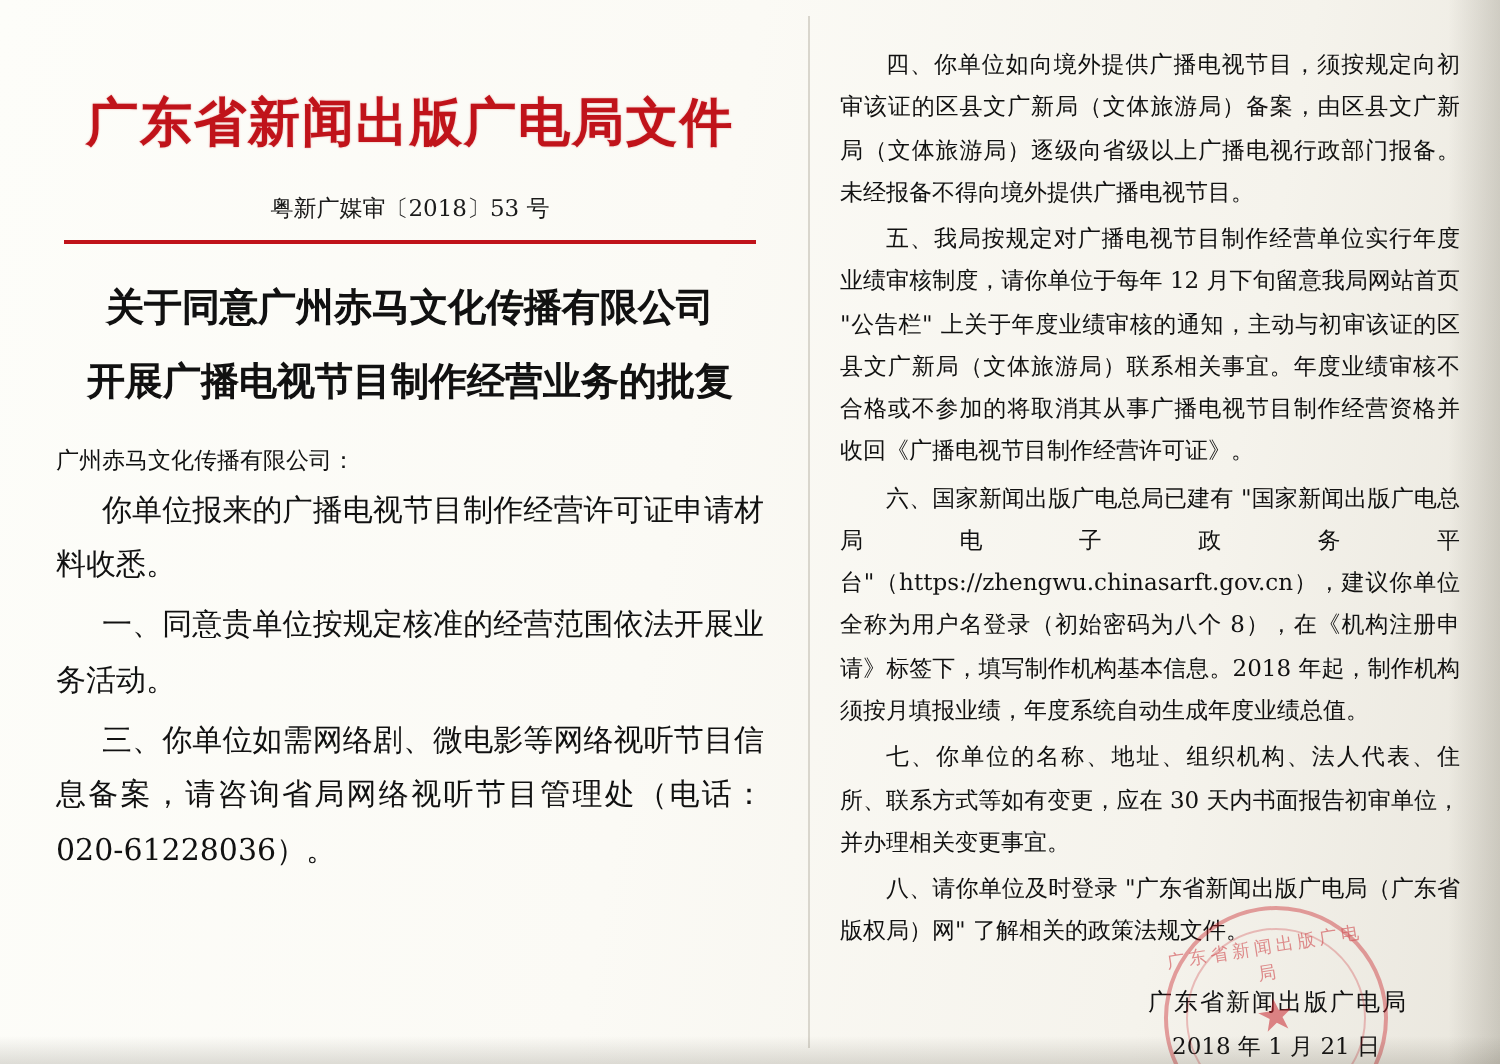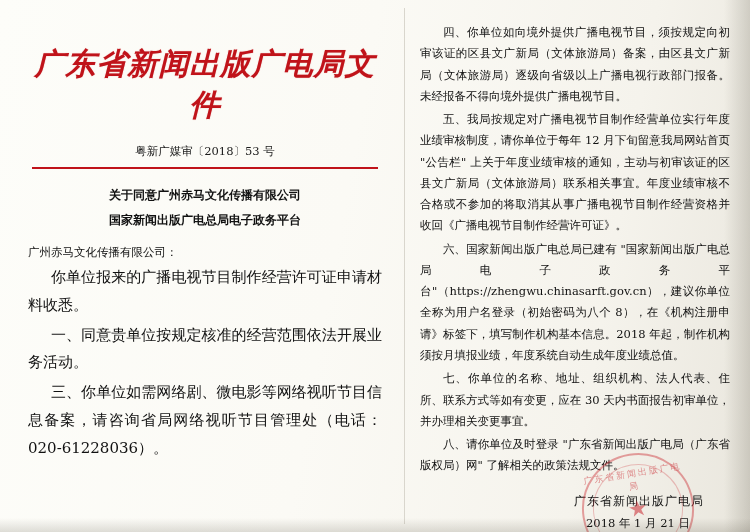--- a/index.html
+++ b/index.html
@@ -50,45 +50,44 @@
     height: 516px;
     background: #d9d6cd;
   }
 
   
   .masthead {
     text-align: center;
     color: #c0131a;
     font-family: "DejaVu Serif", "Liberation Serif", serif;
     font-weight: bold;
-    font-size: 30px;
+    font-size: 26px;
     letter-spacing: 1px;
     margin-top: 26px;
     margin-bottom: 10px;
     text-shadow: 0 0 1px rgba(192,19,26,0.4);
-    font-style: italic;
   }
   .doc-number {
     text-align: center;
     font-family: "DejaVu Serif", "Liberation Serif", serif;
     font-size: 11.5px;
     color: #1b1b1b;
     margin-top: 18px;
     margin-bottom: 6px;
   }
   .red-rule {
     height: 2px;
     background: #c0131a;
     margin: 8px 4px 16px 4px;
   }
   .title {
     text-align: center;
     font-family: Liberation Serif, serif;
     font-weight: bold;
-    font-size: 12px;
+    font-size: 19px;
     line-height: 1.75;
     color: #111;
     margin-bottom: 14px;
   }
   .recipient {
     font-family: "DejaVu Serif", "Liberation Serif", serif;
     font-size: 11.5px;
     color: #111;
     margin: 6px 0 4px 0;
   }
@@ -195,21 +194,21 @@
 <body>
 
 <div class="page">
   <div class="paper-shade"></div>
 
   <div class="col col-left">
     <div class="masthead">广东省新闻出版广电局文件</div>
     <div class="doc-number">粤新广媒审〔2018〕53 号</div>
     <div class="red-rule"></div>
     <div class="title">关于同意广州赤马文化传播有限公司</div>
-    <div class="title" style="margin-top:-10px;">国家新闻出版广电总局电子政务平台</div>
+    <div class="title" style="margin-top:-10px;">开展广播电视节目制作经营业务的批复</div>
     <div class="recipient">广州赤马文化传播有限公司：</div>
     <p class="para">你单位报来的广播电视节目制作经营许可证申请材料收悉。</p>
     <p class="para">一、同意贵单位按规定核准的经营范围依法开展业务活动。</p>
     <p class="para">三、你单位如需网络剧、微电影等网络视听节目信息备案，请咨询省局网络视听节目管理处（电话：020-61228036）。</p>
   </div>
 
   <div class="divider"></div>
 
   <div class="col col-right">
     <p class="para-r">四、你单位如向境外提供广播电视节目，须按规定向初审该证的区县文广新局（文体旅游局）备案，由区县文广新局（文体旅游局）逐级向省级以上广播电视行政部门报备。未经报备不得向境外提供广播电视节目。</p>

